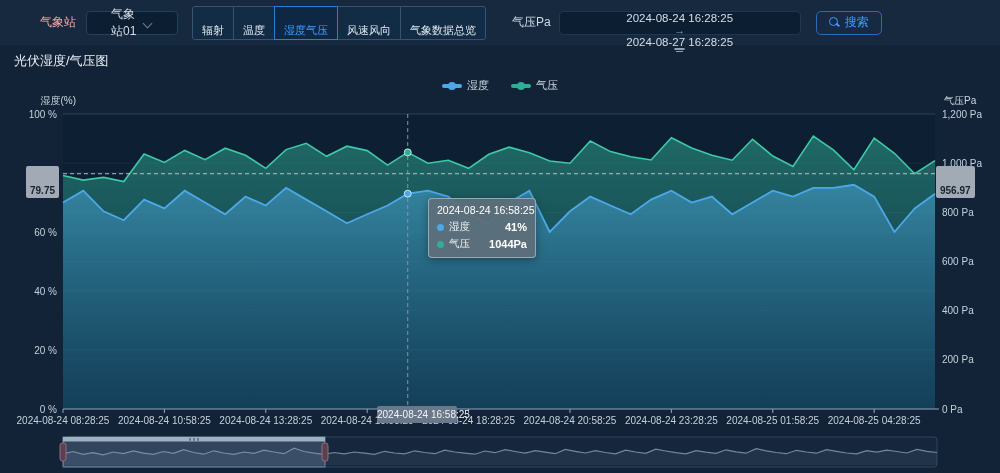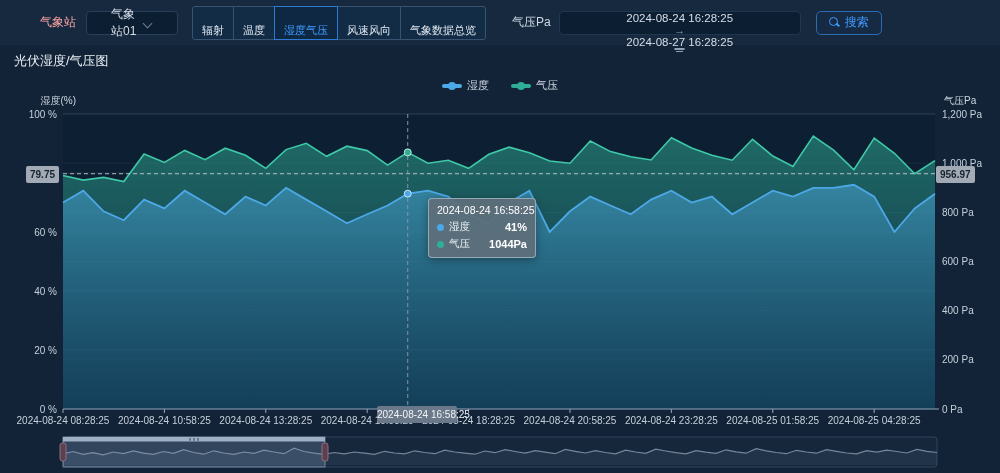--- a/index.html
+++ b/index.html
@@ -61,21 +61,21 @@
   .legend-marker { width:20px; height:4px; border-radius:2px; position:relative; }
   .legend-marker .dot { position:absolute; left:6px; top:-2px; width:8px; height:8px; border-radius:50%; }
   .legend-item span.lbl { font-size:11px; color:#cdd7e1; }
   .axis-name { position:absolute; top:94px; font-size:10px; color:#cfd8e2; }
   .axis-name.left { left:30px; width:46px; text-align:right; }
   .axis-name.right { left:944px; }
   #chart-svg { position:absolute; left:0; top:0; }
   .badge {
     position:absolute; height:17px; line-height:17px; border-radius:2px;
     background:#a2abb5; color:#16222f; font-size:10px; font-weight:bold;
-    text-align:center; padding:0 4px; z-index:5;
+    text-align:center; padding:16px 4px; z-index:5;
   }
   .badge.left  { left:26px;  top:166px; min-width:32px; }
   .badge.right { left:936px; top:166px; min-width:38px; }
   .axis-highlight {
     position:absolute; left:377px; top:406px; width:80px; height:17px; line-height:17px;
     background:#6b7889; border-radius:2px; color:#f0f4f8; font-size:10px;
     text-align:center; z-index:6; white-space:nowrap;
   }
   .tooltip {
     position:absolute; left:428px; top:198px; width:108px; z-index:7;

